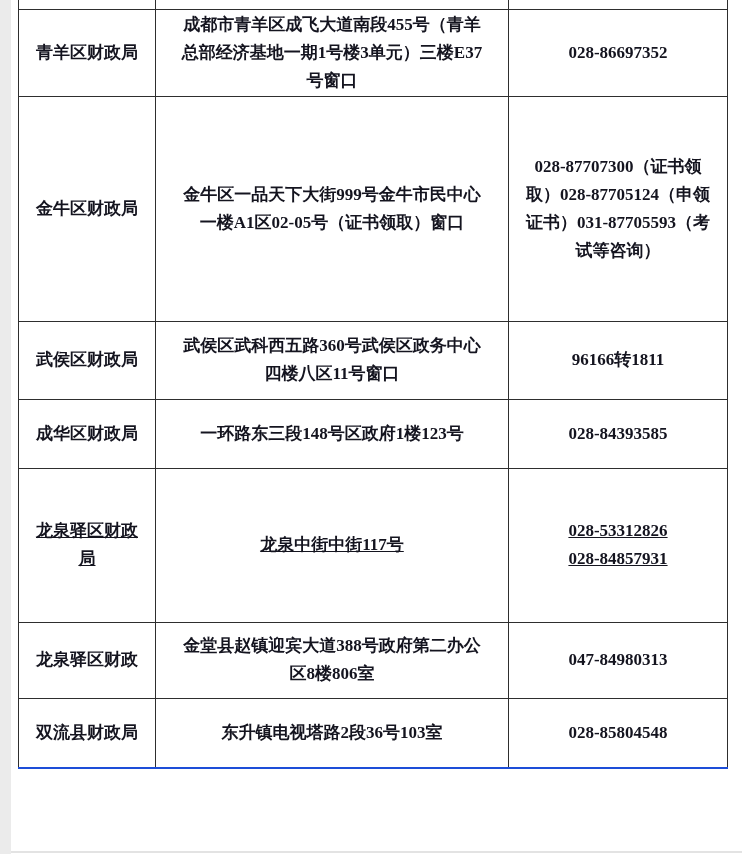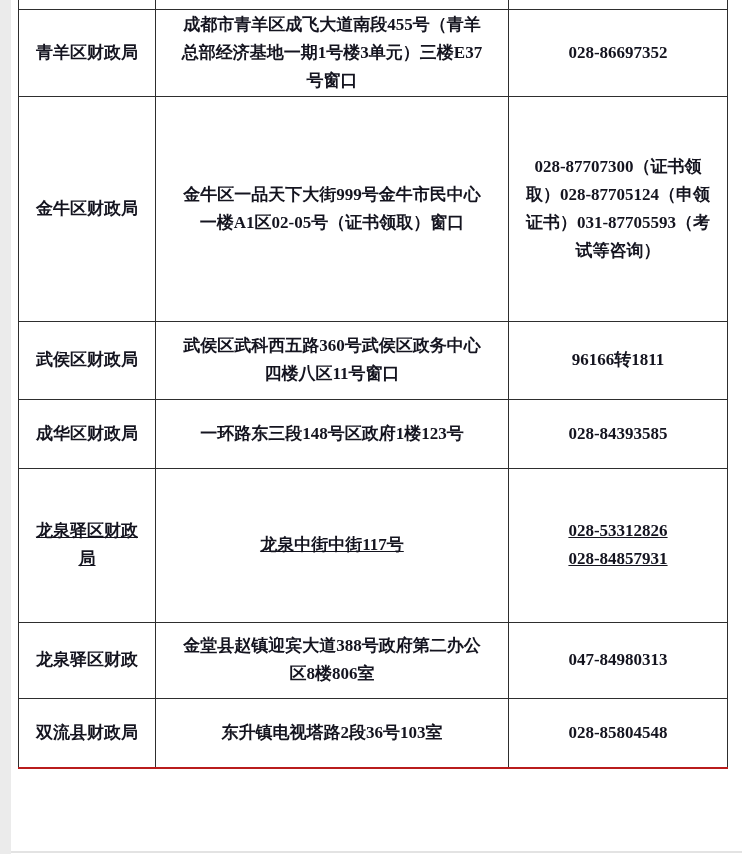--- a/index.html
+++ b/index.html
@@ -56,21 +56,21 @@
   tr.r0 td { border-top: none; }
   tr.r0 { height: 9px; }
   tr.r1 { height: 87px; }
   tr.r2 { height: 225px; }
   tr.r3 { height: 78px; }
   tr.r4 { height: 69px; }
   tr.r5 { height: 154px; text-decoration: underline; }
   tr.r6 { height: 71px; }
   tr.r7 { height: 76px; }
   tr.r8 { height: 70px; }
-  tr.r8 td { border-bottom: 2px solid #b91c1c; }
+  tr.r8 td { border-bottom: 2px solid #1d4ed8; }
 </style>
 </head>
 <body>
 
 <div id="screen">
   <div id="left-strip"></div>
 
   <table class="bureau-table">
     <colgroup>
       <col class="c-name">

